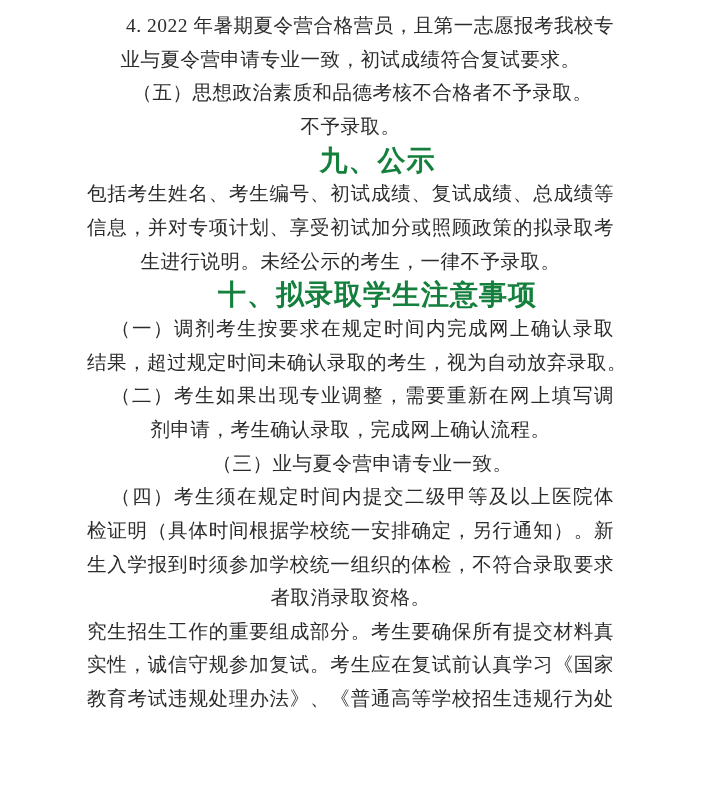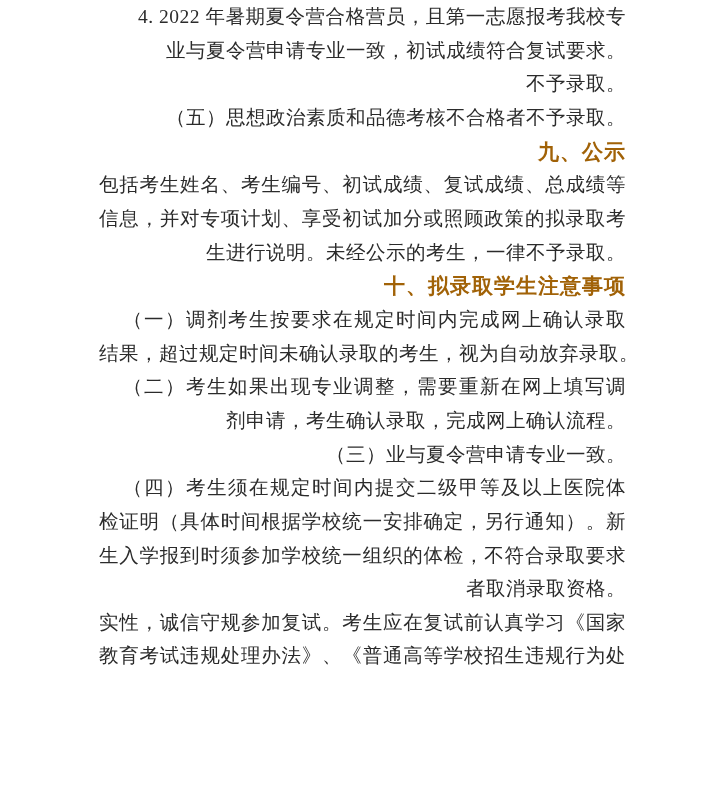--- a/index.html
+++ b/index.html
@@ -9,68 +9,68 @@
     overflow: hidden;
     font-family: "Liberation Serif", "DejaVu Serif", serif;
   }
   .page {
     position: relative;
     width: 719px; height: 808px;
     background: #ffffff;
   }
   .content {
     position: absolute;
-    left: 87px; top: 0;
+    left: 87px; top: 9px;
     width: 527px;
-    margin-left: 12px;
   }
   .line {
     height: 33.67px;
     line-height: 33.67px;
     font-size: 19.5px;
     letter-spacing: 0.5px;
     color: #2b2b2b;
     white-space: nowrap;
-    text-align: right;
+    text-align: center;
   }
   .line.justify {
     white-space: normal;
     text-align: justify;
     text-align-last: justify;
   }
   .line.first { text-indent: 39px; }
   .line.first-paren { text-indent: 24px; }
   .line.heading {
     font-family: "Liberation Sans", "DejaVu Sans", sans-serif;
     font-weight: bold;
-    font-size: 21px;
-    color: #a16207;
+    font-size: 28px;
+    color: #15803d;
     text-indent: 54px;
     letter-spacing: 1px;
   }
 </style>
 </head>
 <body>
 
 <div class="page">
   <div class="content" id="doc-content">
       <div class="line first justify">4. 2022 年暑期夏令营合格营员，且第一志愿报考我校专</div>
       <div class="line">业与夏令营申请专业一致，初试成绩符合复试要求。</div>
+      <div class="line first-paren">（五）思想政治素质和品德考核不合格者不予录取。</div>
       <div class="line">不予录取。</div>
-      <div class="line first-paren">（五）思想政治素质和品德考核不合格者不予录取。</div>
       <div class="line heading">九、公示</div>
       <div class="line justify">包括考生姓名、考生编号、初试成绩、复试成绩、总成绩等</div>
       <div class="line justify">信息，并对专项计划、享受初试加分或照顾政策的拟录取考</div>
       <div class="line">生进行说明。未经公示的考生，一律不予录取。</div>
       <div class="line heading">十、拟录取学生注意事项</div>
       <div class="line first-paren justify">（一）调剂考生按要求在规定时间内完成网上确认录取</div>
       <div class="line">结果，超过规定时间未确认录取的考生，视为自动放弃录取。</div>
       <div class="line first-paren justify">（二）考生如果出现专业调整，需要重新在网上填写调</div>
       <div class="line">剂申请，考生确认录取，完成网上确认流程。</div>
       <div class="line first-paren">（三）业与夏令营申请专业一致。</div>
       <div class="line first-paren justify">（四）考生须在规定时间内提交二级甲等及以上医院体</div>
       <div class="line justify">检证明（具体时间根据学校统一安排确定，另行通知）。新</div>
       <div class="line justify">生入学报到时须参加学校统一组织的体检，不符合录取要求</div>
       <div class="line">者取消录取资格。</div>
+      <div class="line justify">究生招生工作的重要组成部分。考生要确保所有提交材料真</div>
       <div class="line justify">实性，诚信守规参加复试。考生应在复试前认真学习《国家</div>
       <div class="line justify">教育考试违规处理办法》、《普通高等学校招生违规行为处</div>
     </div>
 </div>
 
 </body></html>

